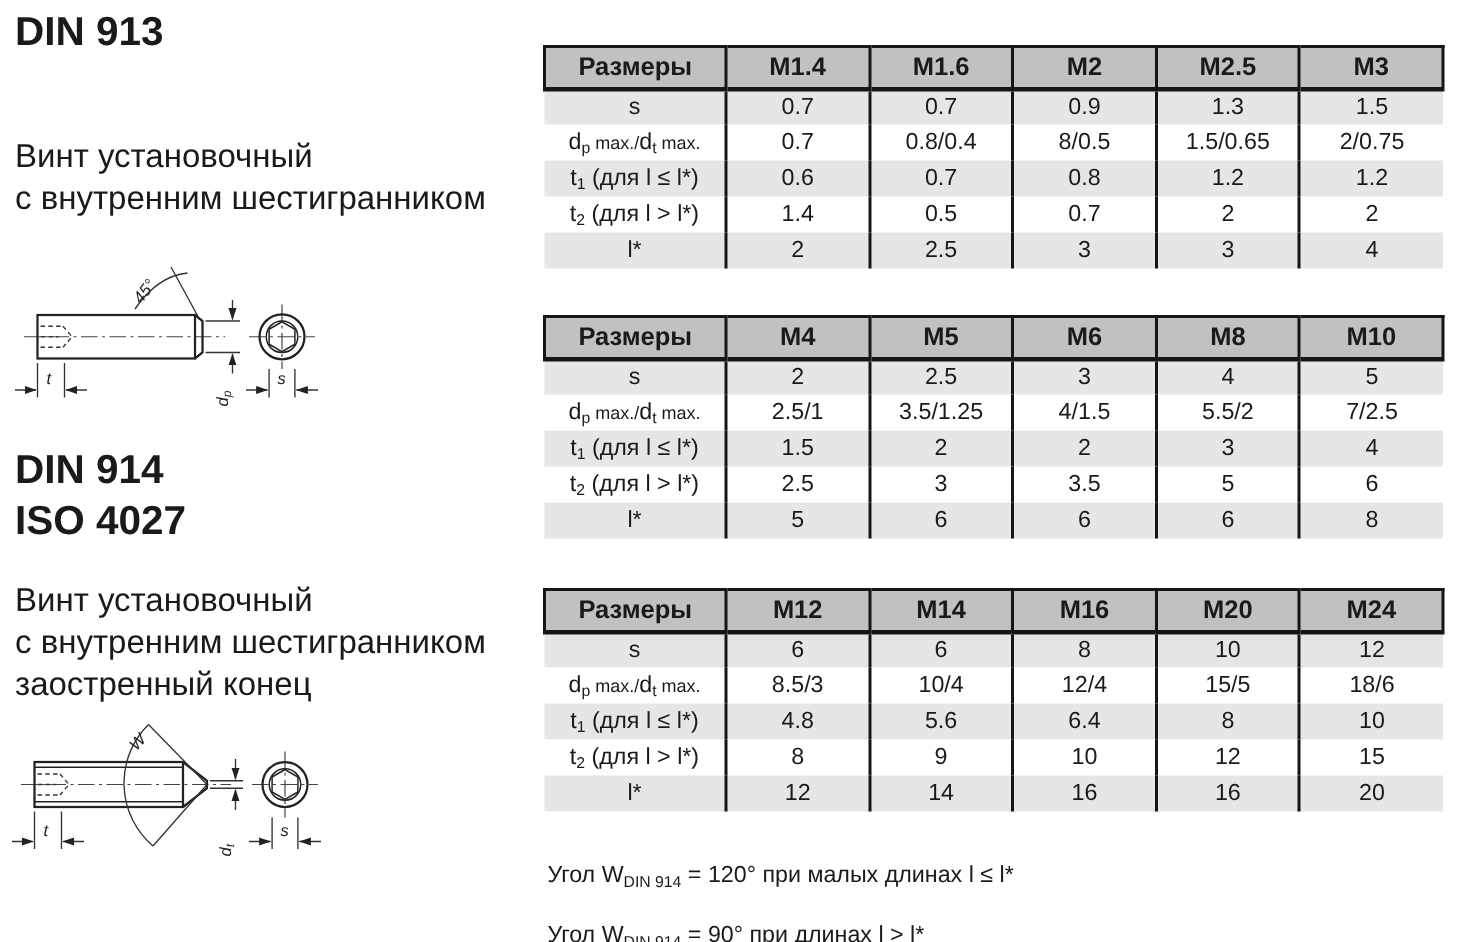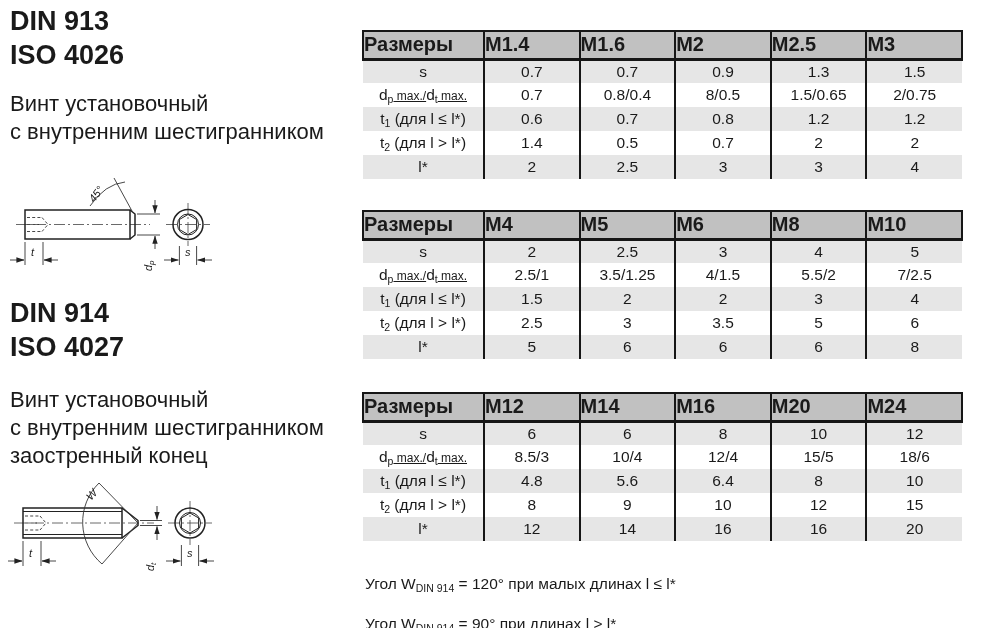--- a/index.html
+++ b/index.html
@@ -18,55 +18,54 @@
   .pos-draw1 { top:172px; } .pos-draw2 { top:470px; }
 
   
   .dim-table {
     position:absolute; left:362px; width:601px;
     border-collapse:collapse; table-layout:fixed;
   }
   .pos-t1 { top:30px; } .pos-t2 { top:210px; } .pos-t3 { top:392px; }
   .col-first { width:121px; }
   .dim-table th {
-    background:var(--header-bg,#c1c1c1); font-size:20px; font-weight:700;
-    height:28px; text-align:left; padding:0;
+    background:var(--header-bg,#c1c1c1); font-size:17px; font-weight:700;
+    height:28px; text-align:center; padding:0;
     border-top:2px solid var(--line,#161616); border-bottom:3px solid var(--line,#161616);
   }
   .dim-table th:first-child { border-left:2px solid var(--line,#161616); }
   .dim-table th:last-child  { border-right:2px solid var(--line,#161616); }
   .dim-table th + th { border-left:2px solid var(--line,#161616); }
   .dim-table td { height:24px; text-align:center; font-size:15.5px; padding:0; }
   .dim-table td + td { border-left:2px solid var(--line,#161616); }
   .dim-table tbody tr:nth-child(odd) td { background:var(--stripe-bg,#e6e6e6); }
   .row-label { font-size:14.5px; }
 
   .sub   { font-size:10.5px; position:relative; top:3px; }
-  .small { font-size:12px;text-decoration:underline; }
+  .small { font-size:12px; }
 
   
   .note { position:absolute; left:365px; font-size:15.5px; white-space:nowrap; }
   .pos-n1 { top:550px; } .pos-n2 { top:575px; } .pos-n3 { top:615px; }
 
   
   .drawing .outline { stroke:#222; stroke-width:1.5; fill:none; }
   .drawing .thin    { stroke:#333; stroke-width:0.9; fill:none; }
   .drawing .thin2   { stroke:#222; stroke-width:1; fill:none; }
   .drawing .cl      { stroke:#444; stroke-width:0.8; stroke-dasharray:11 3 2 3; fill:none; }
   .drawing .dash    { stroke:#333; stroke-width:0.9; stroke-dasharray:3 2.2; fill:none; }
   .drawing text { font-family:"Liberation Sans", sans-serif; font-style:italic; font-size:11px; fill:#222; }
 </style>
 </head>
 <body>
 
 <div class="page" style="--header-bg: #c1c1c1; --stripe-bg: #e6e6e6; --line: #161616;">
 
   <div class="std-block pos-std1">
     <div>DIN 913</div>
-    <div>ISO 4026</div>
   </div>
   <div class="desc-block pos-desc1">
     <div>Винт установочный</div>
     <div>с внутренним шестигранником</div>
   </div>
 
   <svg class="drawing pos-draw1" width="245" height="110" viewBox="0 0 245 110">
     <defs>
       <marker id="a1" markerWidth="9" markerHeight="7" refX="8.5" refY="3" orient="auto">
         <path d="M0,0 L9,3 L0,6 z" fill="#222"></path>

